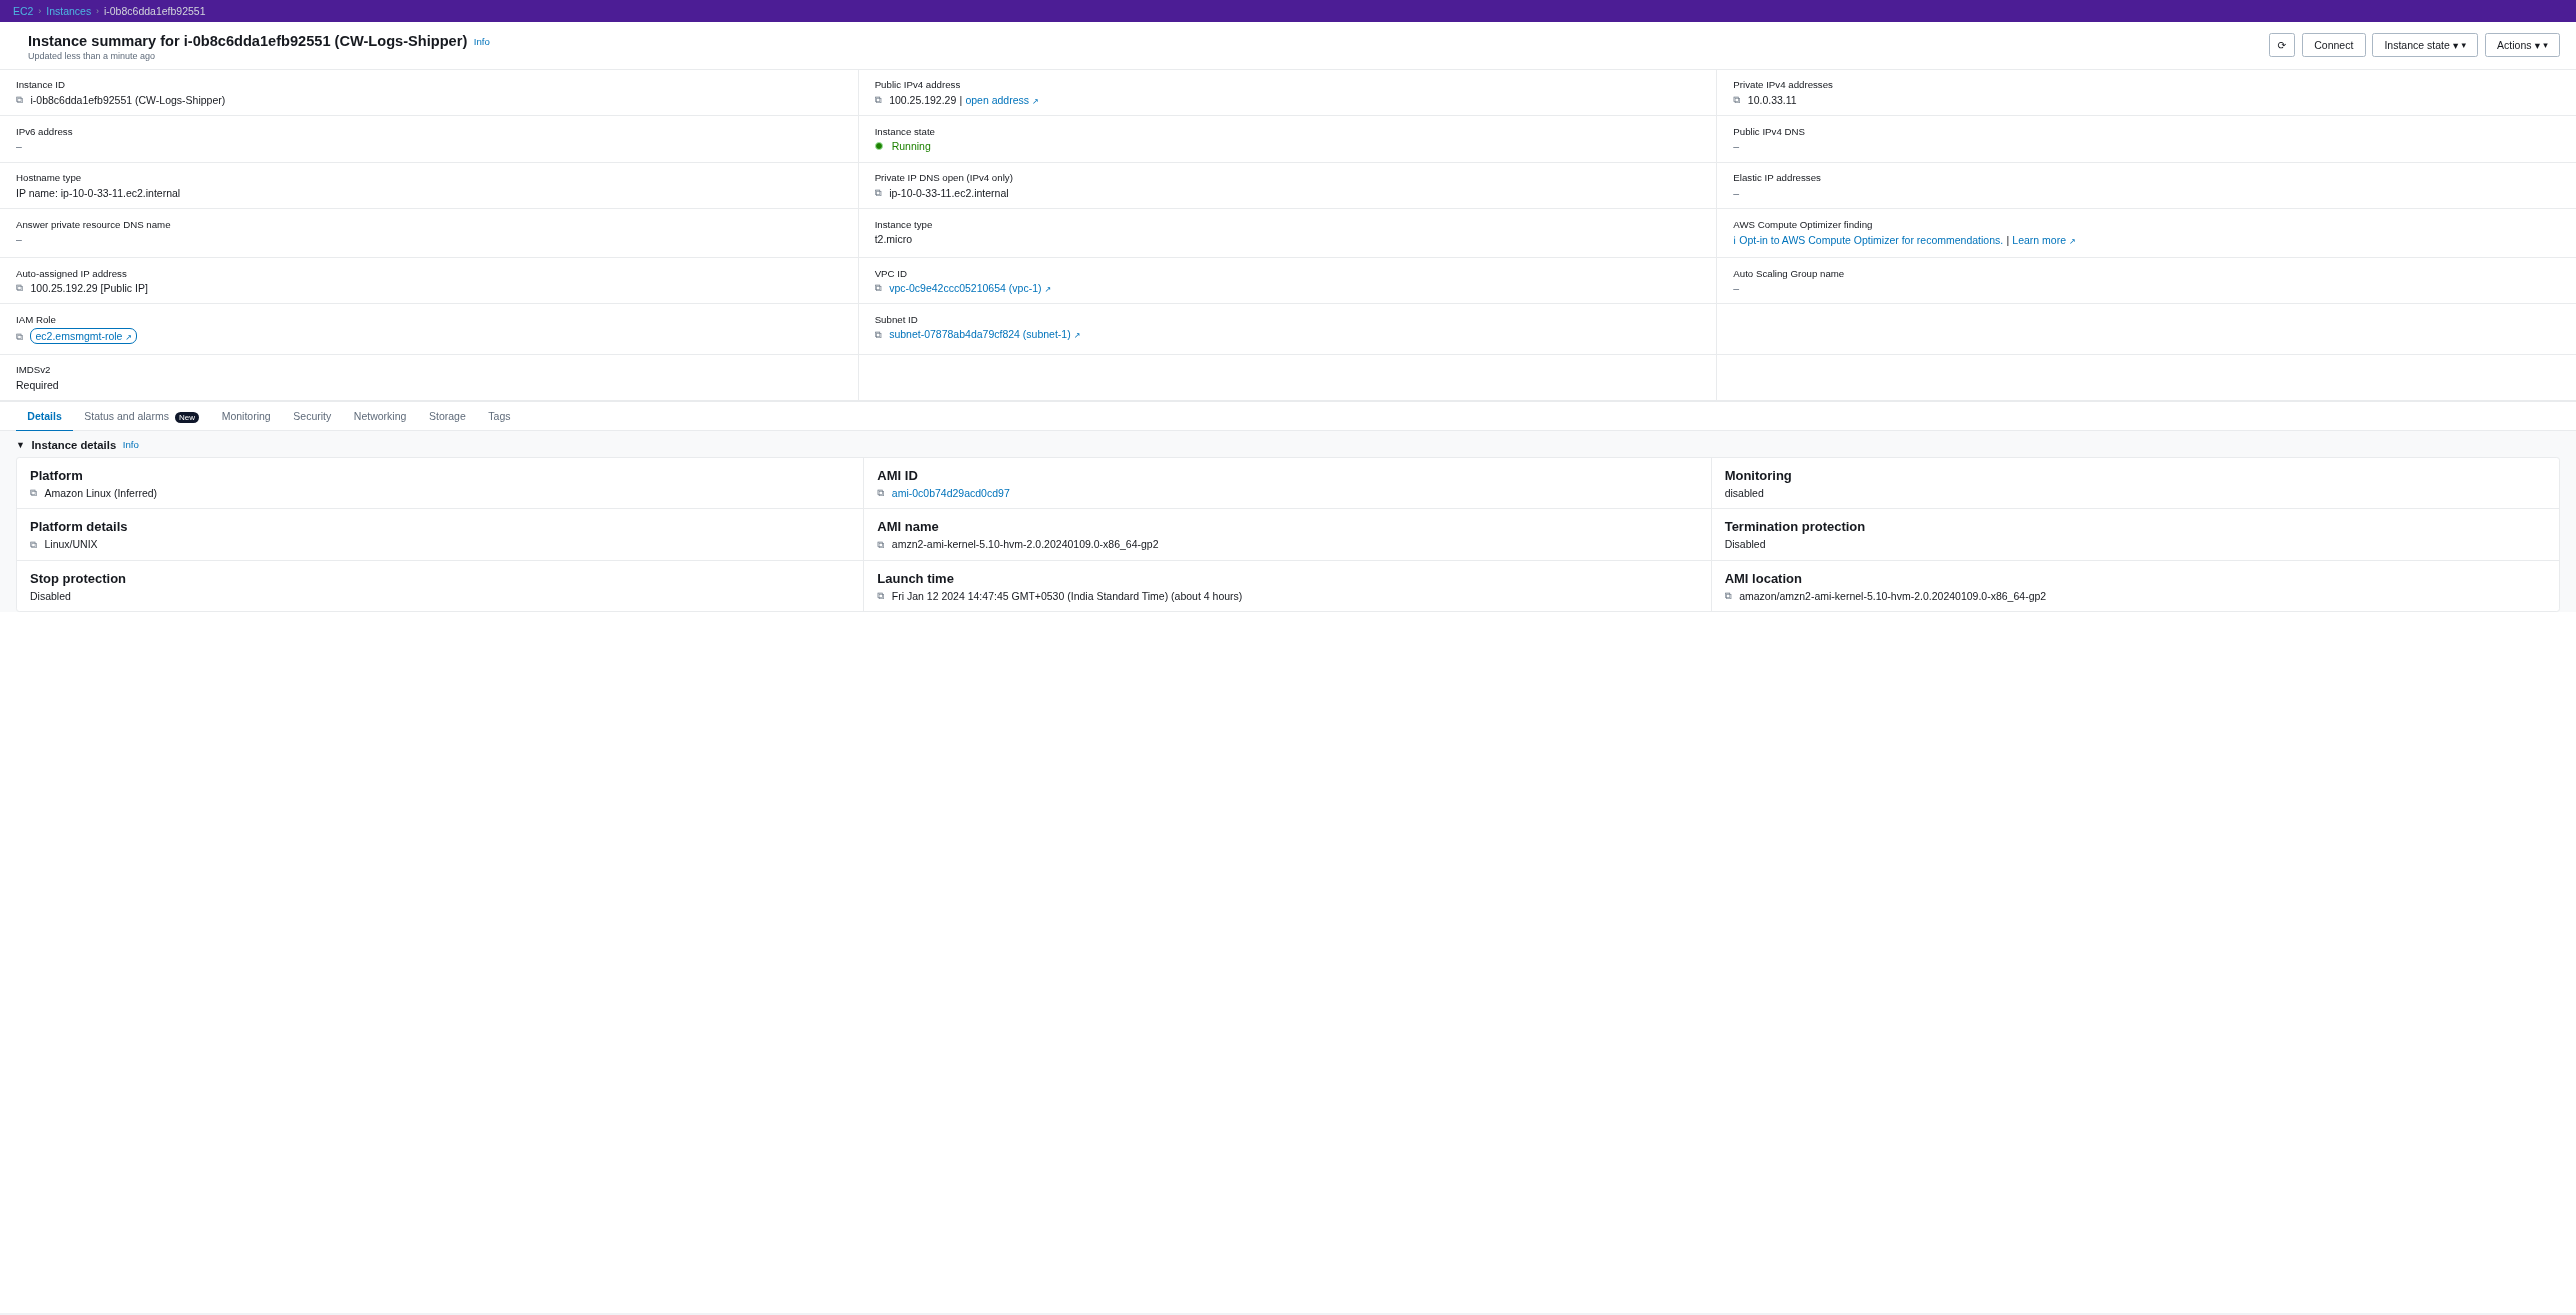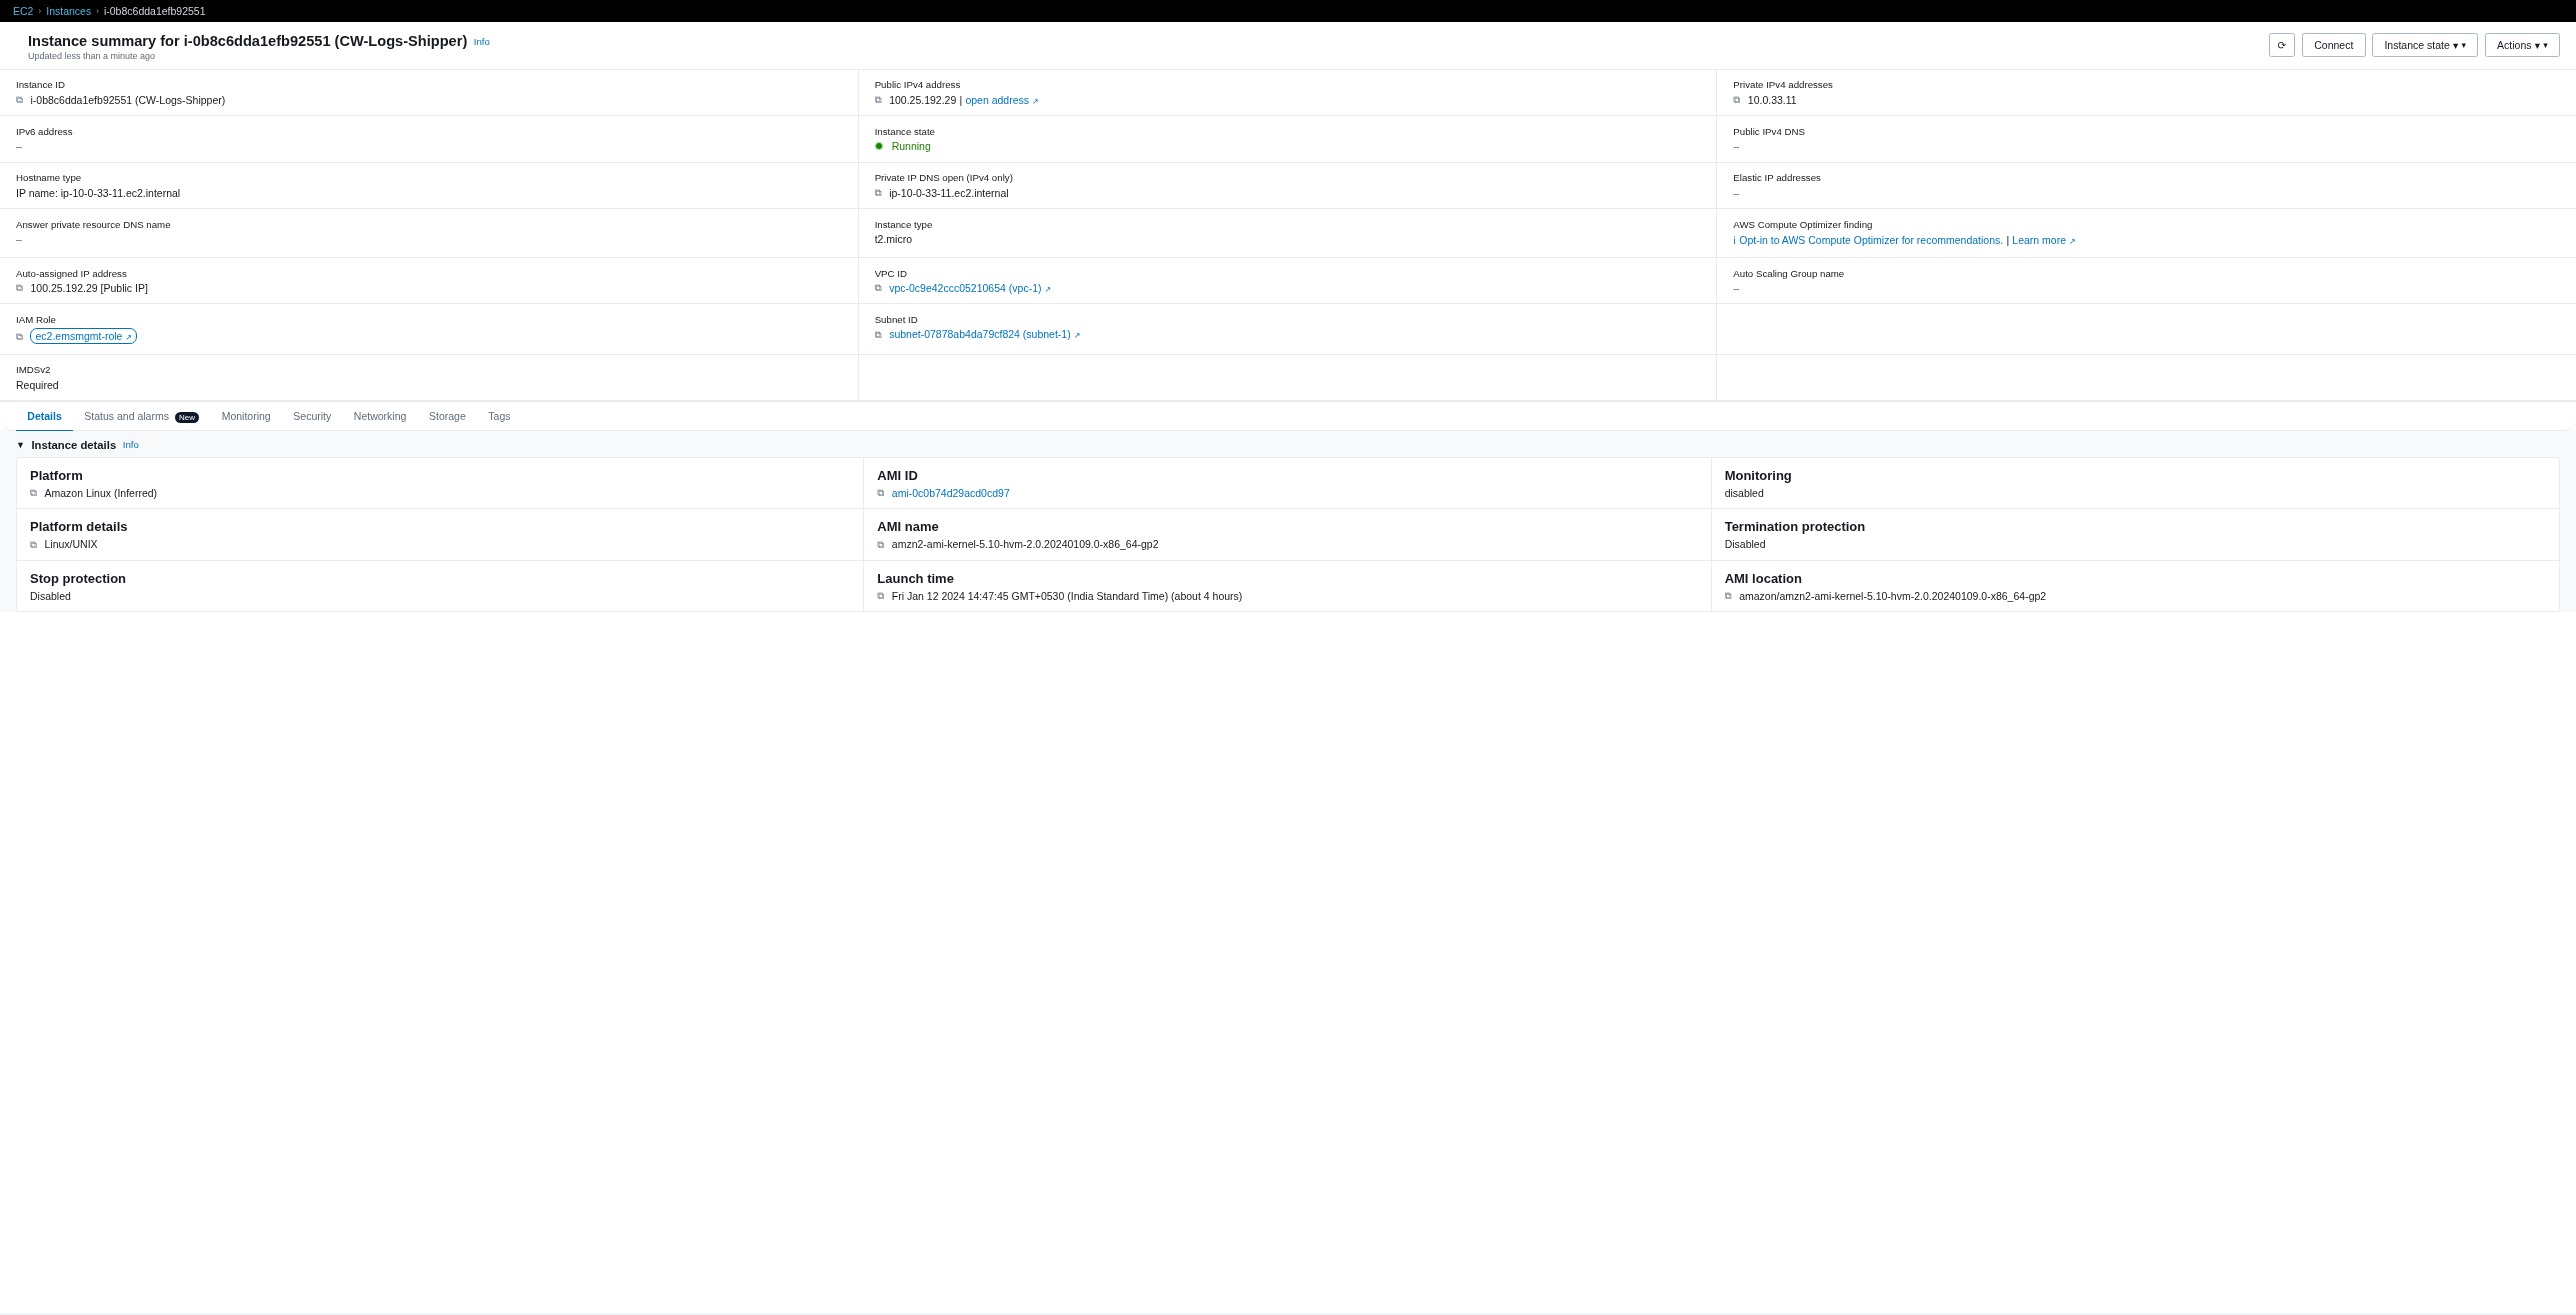--- a/index.html
+++ b/index.html
@@ -4,21 +4,21 @@
   <style>
     * { box-sizing: border-box; margin: 0; padding: 0; }
     body {
       font-family: -apple-system, BlinkMacSystemFont, 'Segoe UI', sans-serif;
       font-size: 10.5px;
       background: #f0f2f5;
       color: #16191f;
     }
     
     .breadcrumb-bar {
-      background: #000000;
+      background: #4c1d95;
       color: #d1d5db;
       padding: 4.9px 13px;
       display: flex;
       align-items: center;
       gap: 4.9px;
       font-size: 10.5px;
     }
     .breadcrumb-bar a {
       color: #4db6e0;
       text-decoration: none;
@@ -154,21 +154,20 @@
       font-size: 8px;
       color: #0073bb;
     }
 
     
     .tabs-bar {
       display: flex;
       border-bottom: 1.6px solid #e9ebed;
       padding: 0 16px;
       background: #fff;
-      border-radius: 13px;
     }
     .tab {
       padding: 8px 11.3px;
       font-size: 10.5px;
       cursor: pointer;
       color: #5f6b7a;
       border-bottom: 1.6px solid transparent;
       margin-bottom: -1.6px;
       white-space: nowrap;
     }

